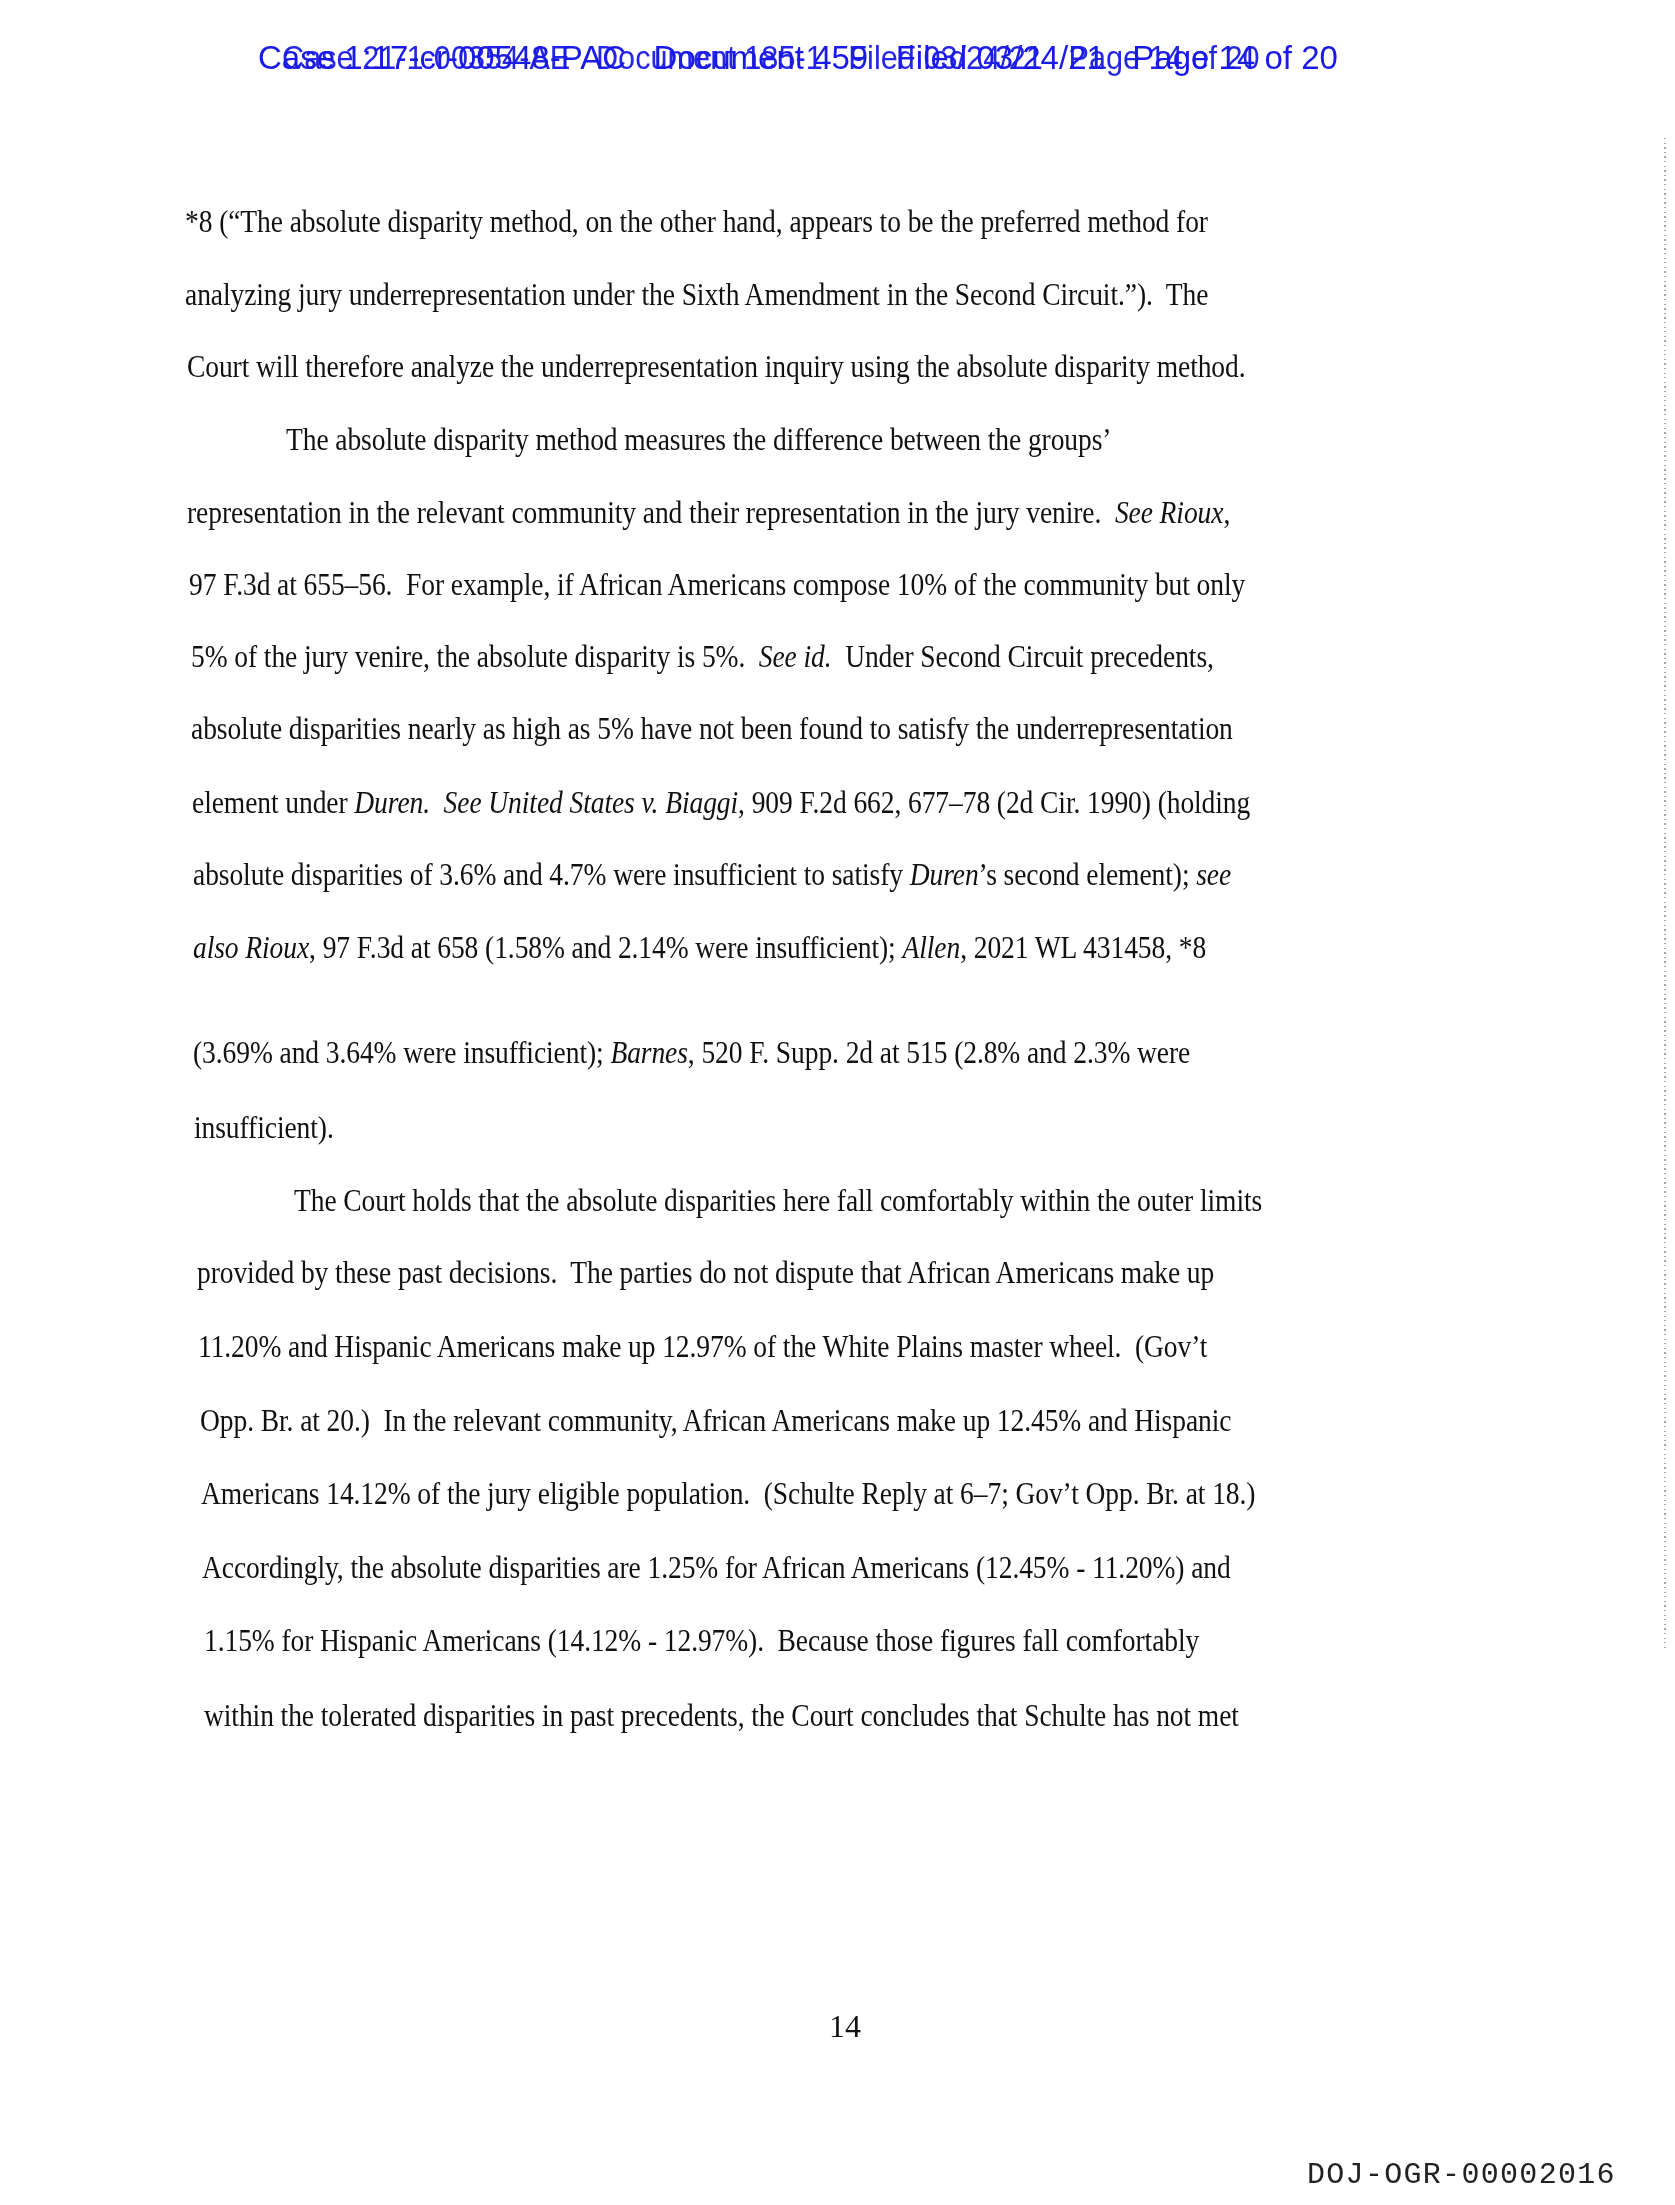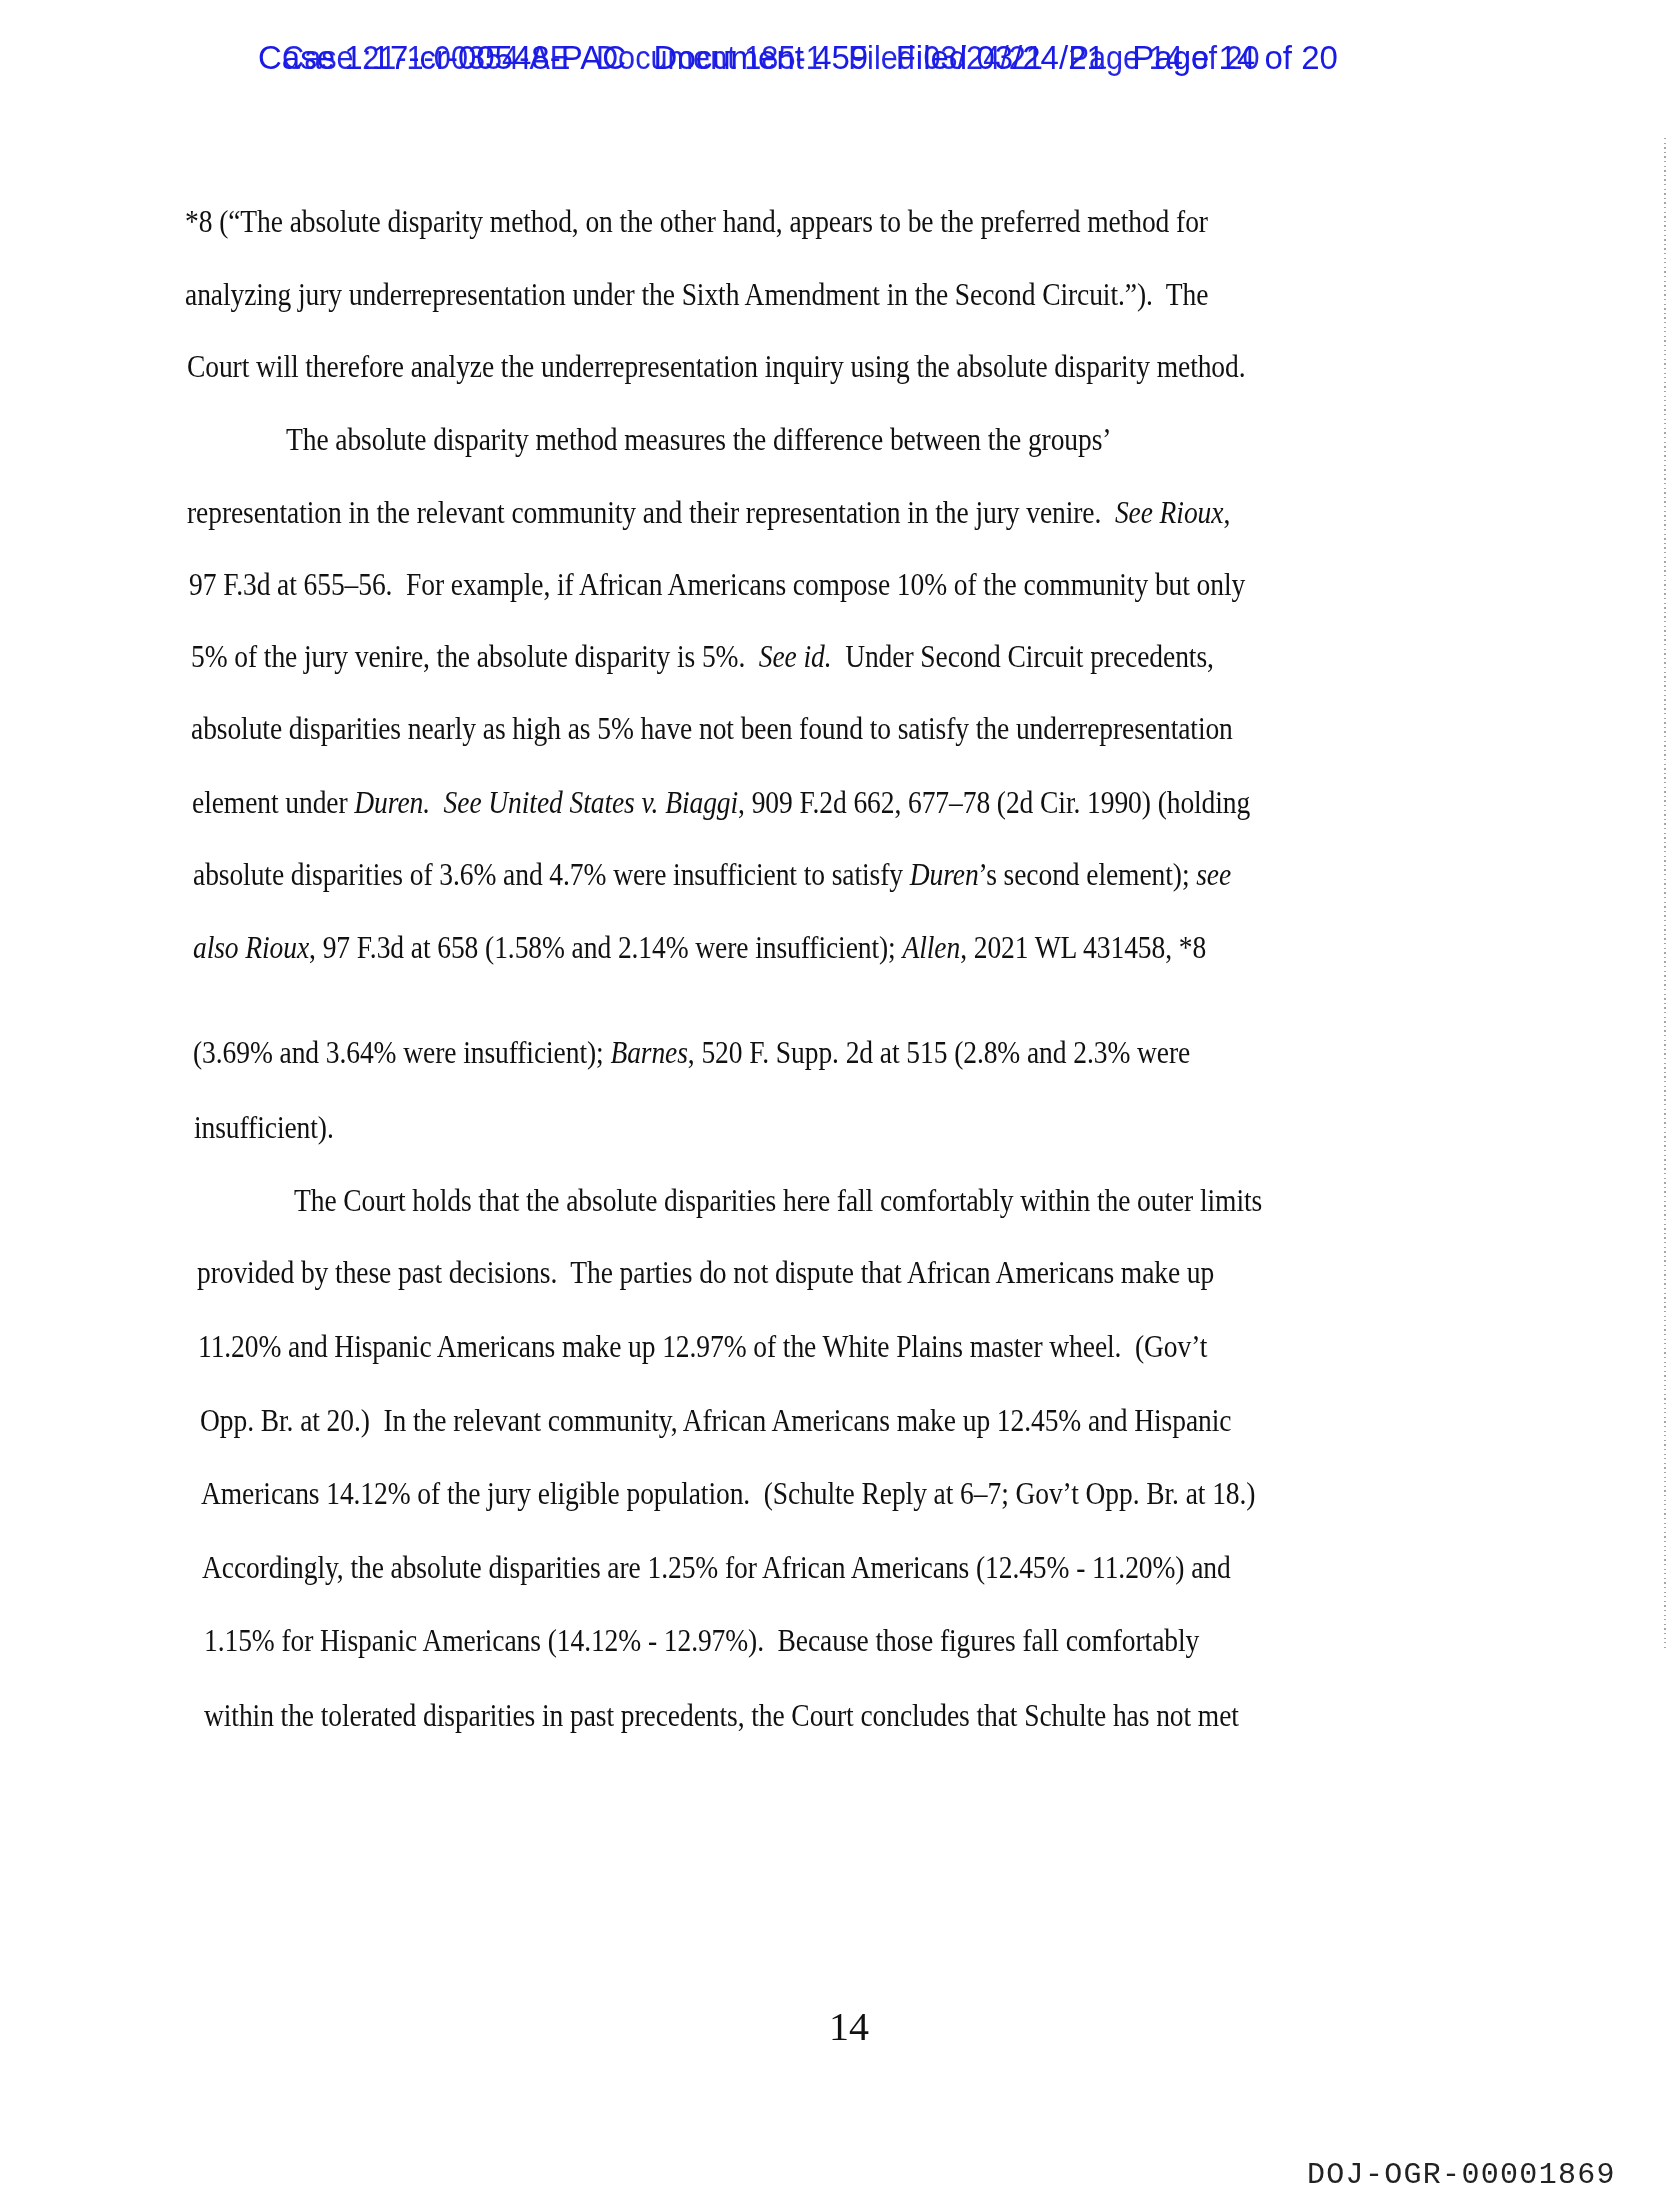--- a/index.html
+++ b/index.html
@@ -56,21 +56,21 @@
     transform-origin: left center;
     letter-spacing: -0.1px;
   }
   .line i {
     font-style: italic;
   }
   .page-number {
     position: absolute;
     left: 829px;
     top: 2007px;
-    font-size: 40px;
+    font-size: 32px;
     line-height: 39px;
     font-family: "Liberation Serif", "DejaVu Serif", serif;
   }
   .bates {
     position: absolute;
     left: 1307px;
     top: 2157px;
     font-family: "Liberation Mono", "DejaVu Sans Mono", monospace;
     font-size: 30px;
     line-height: 37px;
@@ -121,15 +121,15 @@
   <div class="line" style="left:197px; top:1253px;">provided by these past decisions.  The parties do not dispute that African Americans make up</div>
   <div class="line" style="left:198px; top:1327px;">11.20% and Hispanic Americans make up 12.97% of the White Plains master wheel.  (Gov’t</div>
   <div class="line" style="left:200px; top:1401px;">Opp. Br. at 20.)  In the relevant community, African Americans make up 12.45% and Hispanic</div>
   <div class="line" style="left:201px; top:1474px;">Americans 14.12% of the jury eligible population.  (Schulte Reply at 6–7; Gov’t Opp. Br. at 18.)</div>
   <div class="line" style="left:202px; top:1548px;">Accordingly, the absolute disparities are 1.25% for African Americans (12.45% - 11.20%) and</div>
   <div class="line" style="left:204px; top:1621px;">1.15% for Hispanic Americans (14.12% - 12.97%).  Because those figures fall comfortably</div>
   <div class="line" style="left:204px; top:1696px;">within the tolerated disparities in past precedents, the Court concludes that Schulte has not met</div>
 </div>
 
 <div class="page-number">14</div>
-<div class="bates">DOJ-OGR-00001869</div>
+<div class="bates">DOJ-OGR-00002016</div>
 <div class="scan-edge"></div>
 
 
 </body></html>

